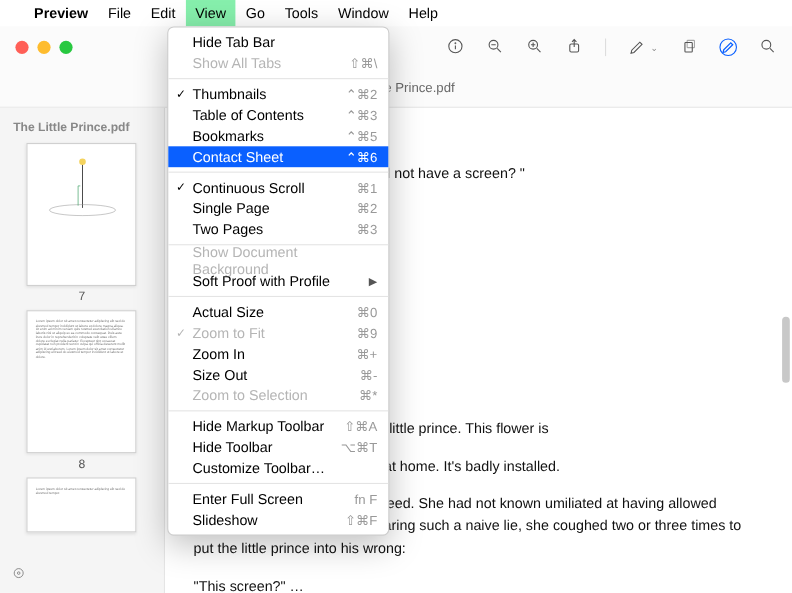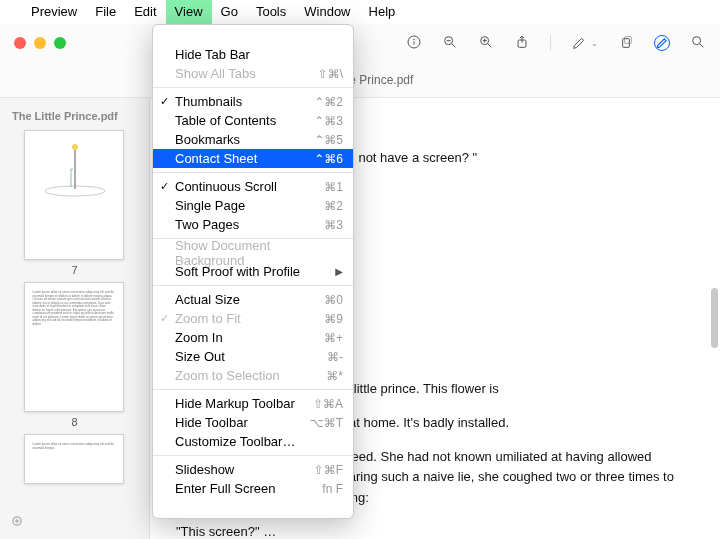--- a/index.html
+++ b/index.html
@@ -1,20 +1,20 @@
 <!DOCTYPE html>
 <html><head>
 <meta charset="utf-8">
 <style>
 *{margin:0;padding:0;box-sizing:border-box;font-family:-apple-system,"Helvetica Neue",Arial,sans-serif;font-size:13px;-webkit-font-smoothing:antialiased}
 body{width:720px;height:539px;overflow:hidden;background:#fff}
 .menubar{height:24px;background:#fff;display:flex;align-items:center;padding:0 12px;gap:0;border-bottom:1px solid rgba(0,0,0,0)}
 .apple{font-size:14px;margin-right:10px}
 .mb-item{padding:0 9px;height:24px;display:flex;align-items:center;font-size:13px;cursor:default}
-.mb-item.bold{font-weight:400}
+.mb-item.bold{font-weight:700}
 .mb-item.open{background:#86efac}
 .titlebar{height:38px;display:flex;align-items:center;padding:0 14px;position:relative;background:#fbfbfb}
 .traffic{display:flex;gap:8px;align-items:center}
 .tl{width:12px;height:12px;border-radius:50%}
 .tl.r{background:#ff5f57}.tl.y{background:#febc2e}.tl.g{background:#28c840}
 .tb-right{position:absolute;right:14px;display:flex;gap:20px;align-items:center;color:#555}
 .tb-right svg{width:16px;height:16px}
 .tb-sep{width:1px;height:16px;background:#ddd}
 .tb-group{display:flex;align-items:center;gap:4px}
 .secondbar{height:36px;background:#fbfbfb;border-bottom:1px solid #e7e7e7;display:flex;align-items:center;padding:0 14px;position:relative}
@@ -26,21 +26,21 @@
 .main{display:flex;height:calc(539px - 24px - 38px - 36px)}
 .sidebar{width:150px;background:#f5f5f5;border-right:1px solid #e5e5e5;padding:8px 0;overflow:hidden;position:relative}
 .sb-title{font-size:11px;font-weight:600;color:#888;padding:4px 12px 8px}
 .thumb{margin:0 auto 6px;width:102px}
 .thumb-img{width:100px;height:130px;background:#fff;border:1px solid #d0d0d0;box-shadow:0 1px 3px rgba(0,0,0,0.1);padding:8px;font-size:4px;line-height:5px;color:#333;overflow:hidden;position:relative}
 .thumb-num{text-align:center;font-size:11px;color:#555;margin-top:4px}
 .content{flex:1;padding:16px 26px;font-family:Georgia,serif;font-size:14px;line-height:1.55;color:#111;overflow:hidden;position:relative}
 .content p{margin-bottom:14px}
 .illus{width:190px;height:170px;margin:6px 0 14px 0}
 .gear-btm{position:absolute;bottom:8px;left:10px;color:#888}
-.dropdown{position:absolute;top:24px;left:152px;width:202px;background:#fff;border:1px solid #ccc;border-radius:6px;box-shadow:0 8px 30px rgba(0,0,0,0.25);z-index:100;padding:20px 0}
+.dropdown{position:absolute;top:24px;left:152px;width:202px;background:#fff;border:1px solid #ccc;border-radius:6px;box-shadow:0 8px 30px rgba(0,0,0,0.25);z-index:100;padding:4px 0}
 .dd-item{display:flex;align-items:center;height:19px;padding:0 10px 0 22px;font-size:13px;position:relative;color:#000}
 .dd-item.disabled{color:#b5b5b5}
 .dd-item.sel{background:#0a60ff;color:#fff}
 .dd-sep{height:1px;background:#e4e4e4;margin:4px 0}
 .dd-short{position:absolute;right:10px;font-size:12px;color:#999}
 .dd-item.sel .dd-short{color:#fff}
 .dd-check{position:absolute;left:7px;font-size:11px}
 .dd-sub{position:absolute;right:10px;font-size:10px;color:#555}
 .scrollbar{position:absolute;right:2px;top:190px;width:7px;height:60px;background:#c8c8c8;border-radius:4px}
 .redbox{width:14px;height:11px;border:1.5px solid #d93a3a;border-radius:2px;display:inline-block}
@@ -138,26 +138,26 @@
     </div>
     <div class="dd-item">
       <span>Hide Toolbar</span>
       <span class="dd-short">⌥⌘T</span>
     </div>
     <div class="dd-item">
       <span>Customize Toolbar…</span>
     </div>
     <div class="dd-sep"></div>
     <div class="dd-item">
+      <span>Enter Full Screen</span>
+      <span class="dd-short">fn F</span>
+    </div>
+    <div class="dd-item">
       <span>Slideshow</span>
       <span class="dd-short">⇧⌘F</span>
-    </div>
-    <div class="dd-item">
-      <span>Enter Full Screen</span>
-      <span class="dd-short">fn F</span>
     </div>
   </div>
 
 <div class="titlebar">
   <div class="traffic">
     <div class="tl r"></div>
     <div class="tl y"></div>
     <div class="tl g"></div>
   </div>
   <div class="tb-right">

